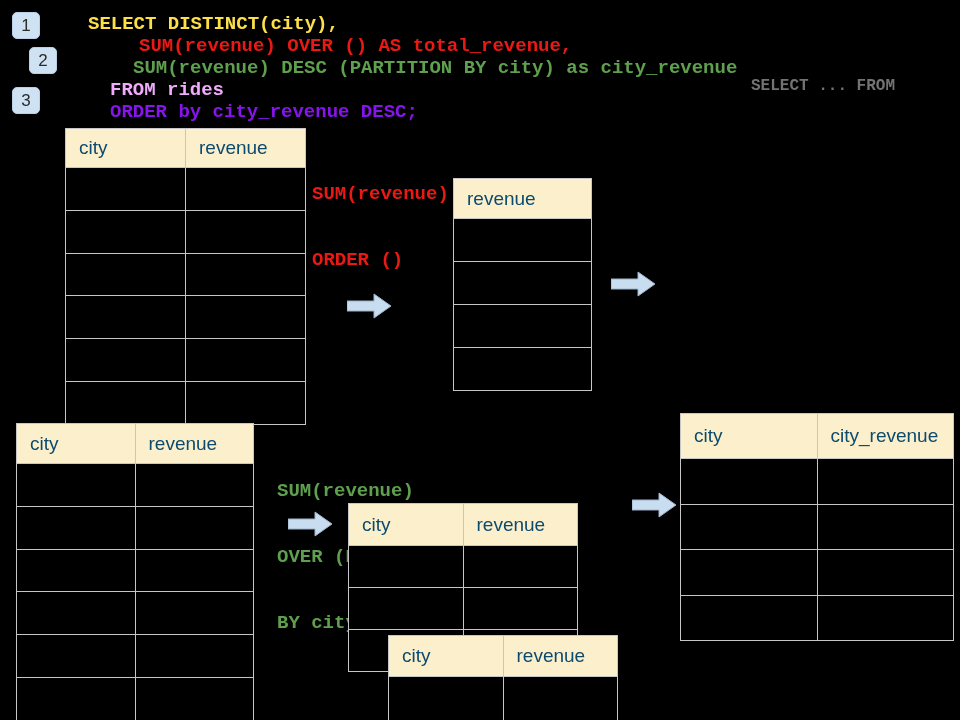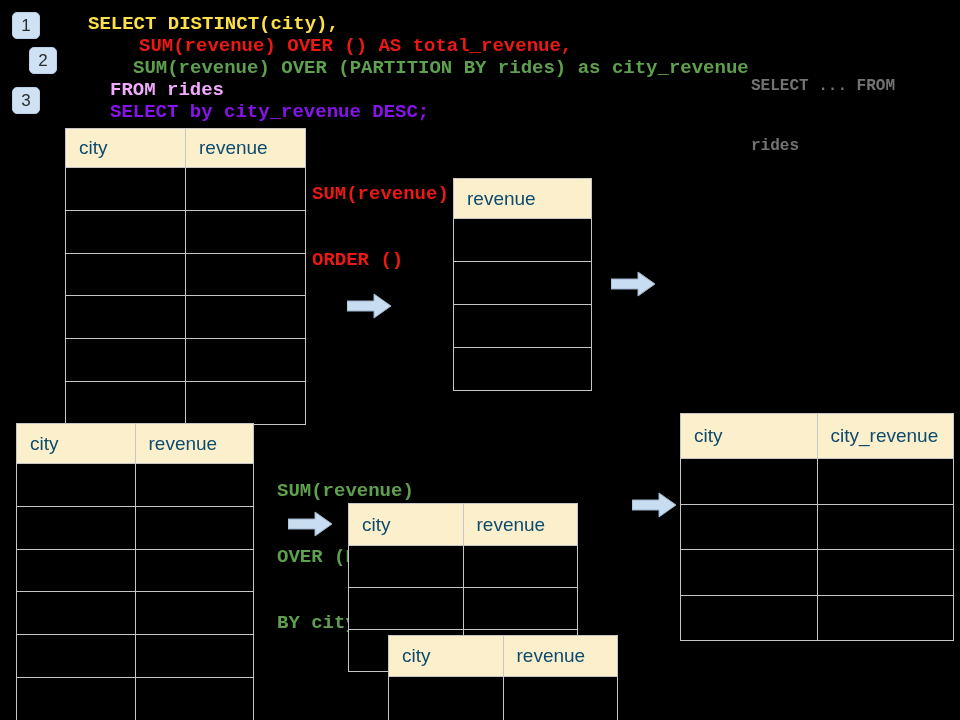--- a/index.html
+++ b/index.html
@@ -61,27 +61,26 @@
 <body>
 
 <div class="stage">
 
   <div class="badge" id="badge-1">1</div>
   <div class="badge" id="badge-2">2</div>
   <div class="badge" id="badge-3">3</div>
 
   <div class="code" id="sql-1" style="color: #fde047;">SELECT DISTINCT(city),</div>
   <div class="code" id="sql-2" style="color: rgb(235, 25, 20); margin-left: 6px;">SUM(revenue) OVER () AS total_revenue,</div>
-  <div class="code" id="sql-3" style="color: rgb(95, 160, 78);">SUM(revenue) OVER (PARTITION BY rides) as city_revenue</div>
+  <div class="code" id="sql-3" style="color: rgb(95, 160, 78);">SUM(revenue) DESC (PARTITION BY city) as city_revenue</div>
   <div class="code" id="sql-4" style="color: #f0abfc;">FROM rides</div>
-  <div class="code" id="sql-5" style="color: rgb(135, 20, 235);">SELECT by city_revenue DESC;</div>
+  <div class="code" id="sql-5" style="color: rgb(135, 20, 235);">ORDER by city_revenue DESC;</div>
 
   <div class="code" id="side-note" style="color: #737373;">
     <span>SELECT ... FROM</span>
-    <span>rides</span>
   </div>
 
   <div class="code" id="label-total" style="color: rgb(235, 25, 20);">
     <span>SUM(revenue)</span>
     <span>ORDER ()</span>
   </div>
 
   <div class="code" id="label-partition" style="color: rgb(95, 160, 78);">
     <span>SUM(revenue)</span>
     <span>OVER (PARTITION</span>

